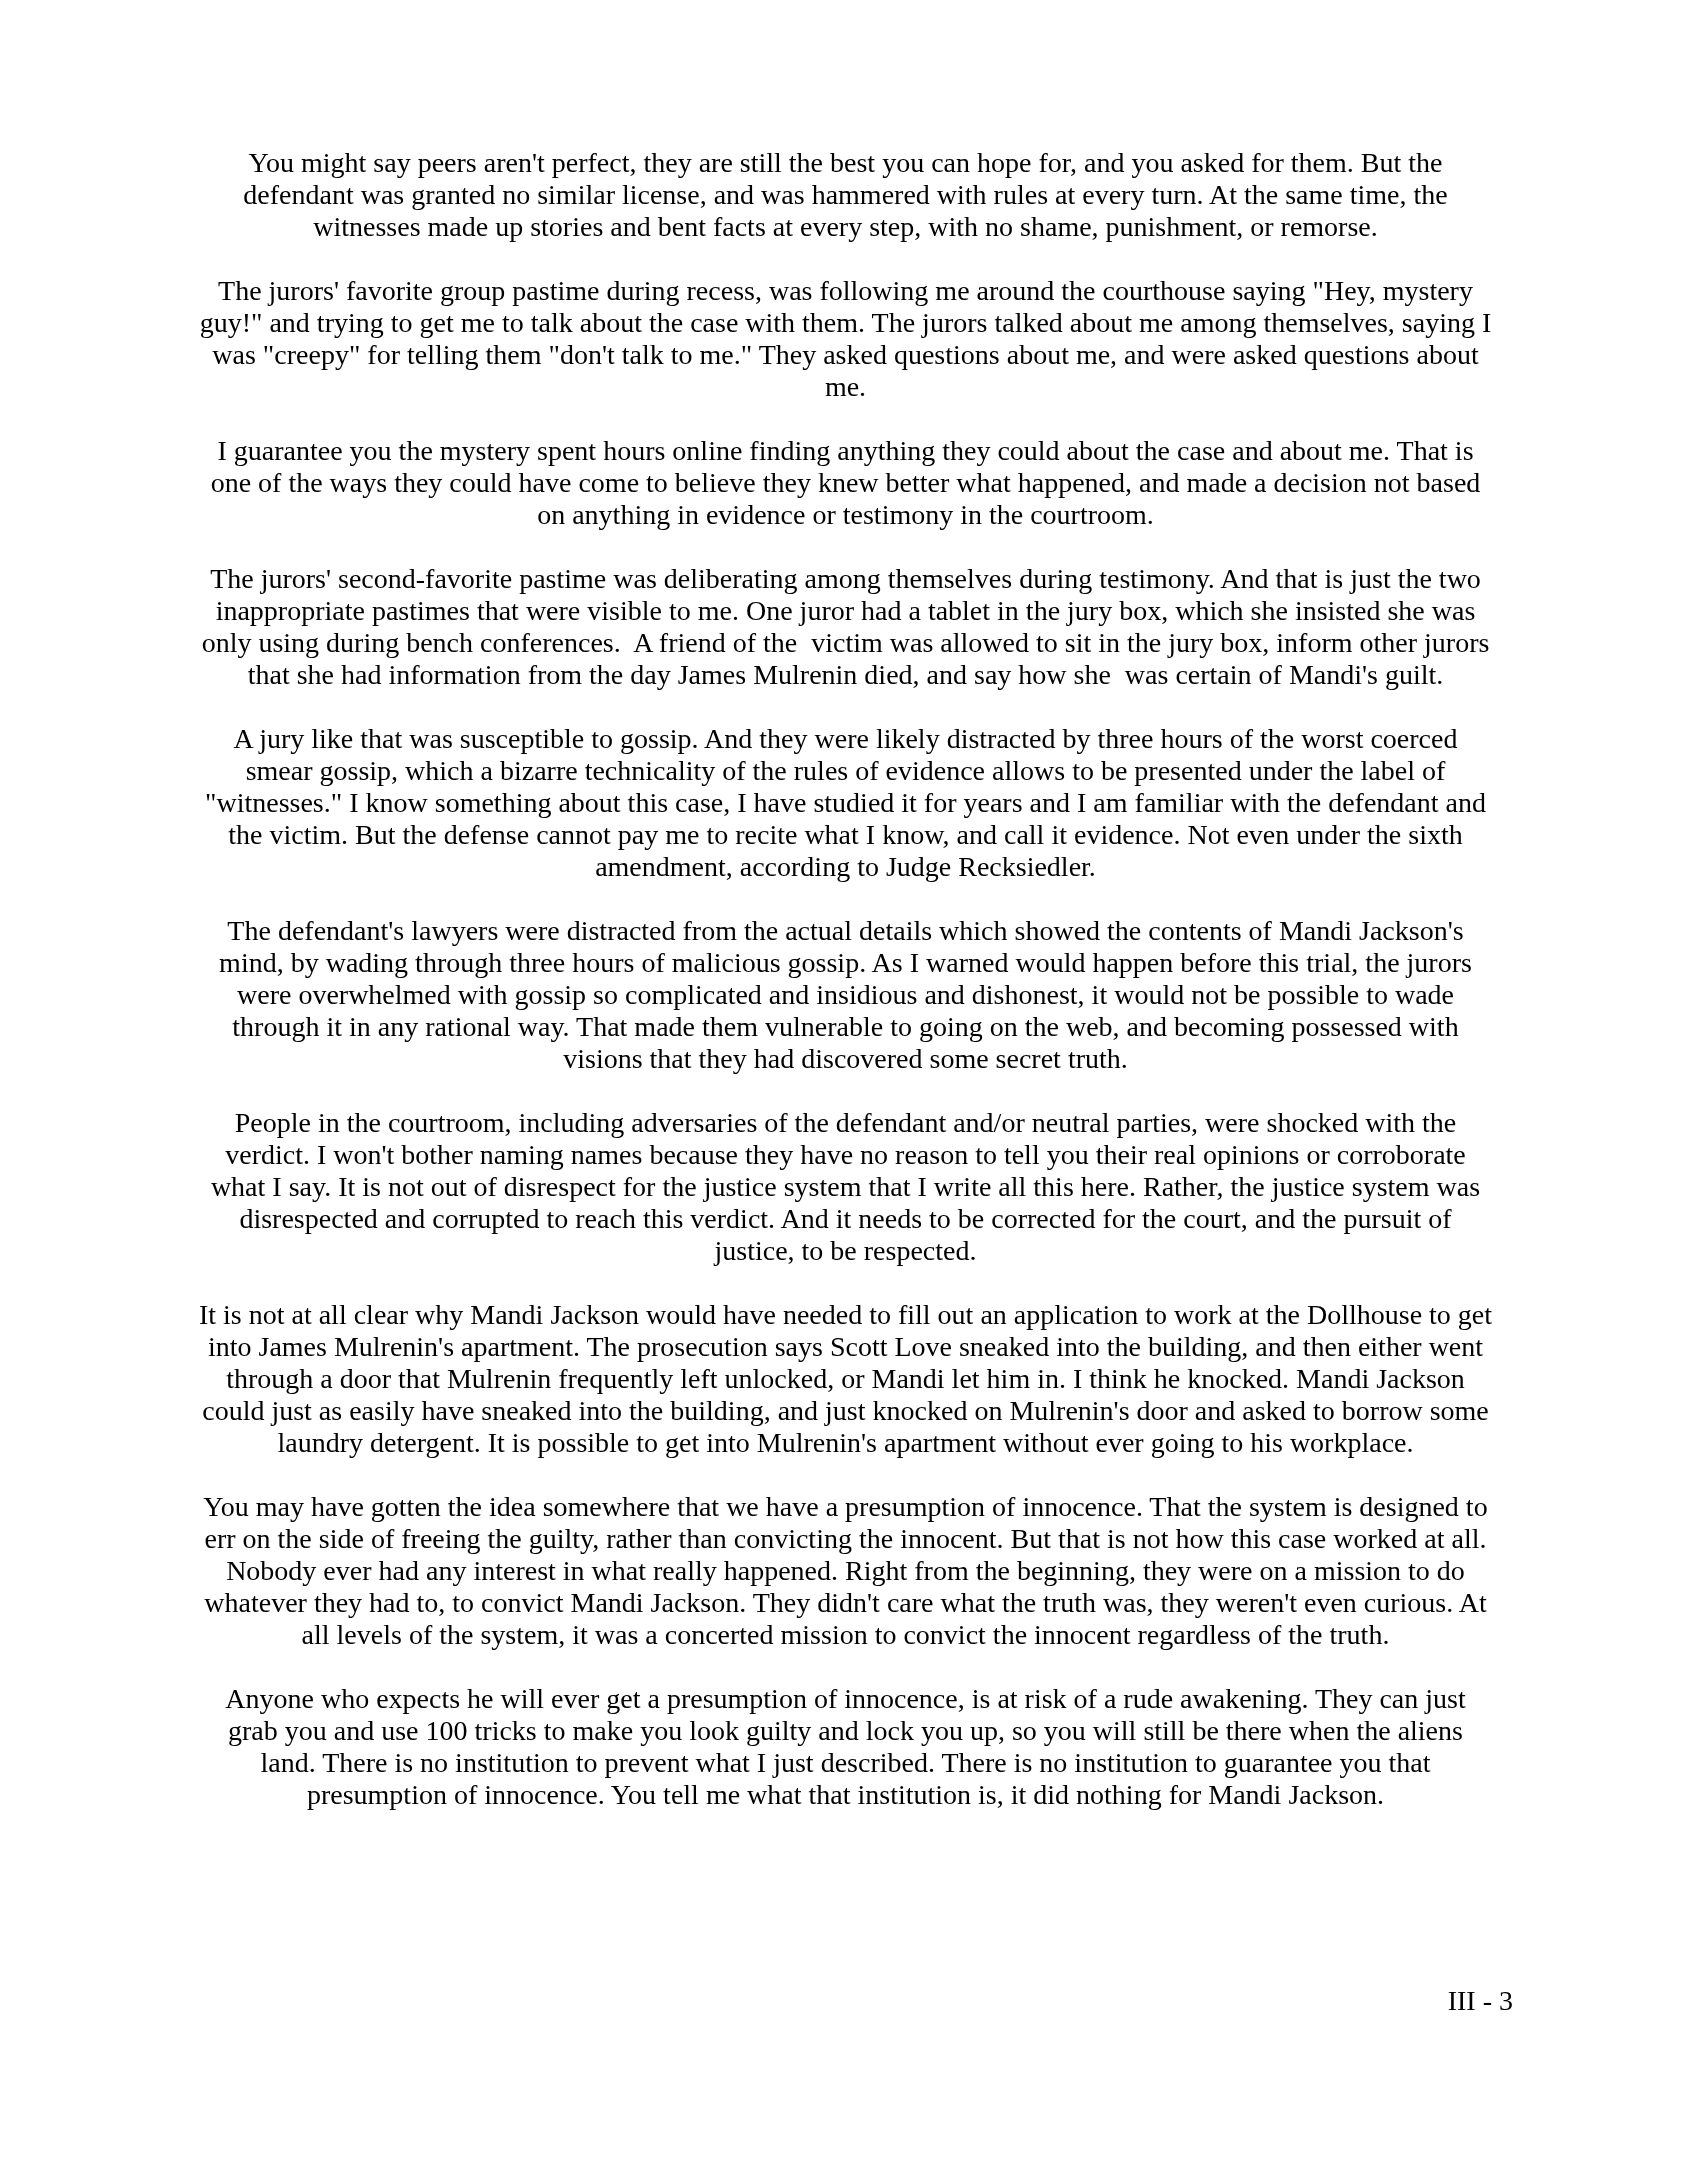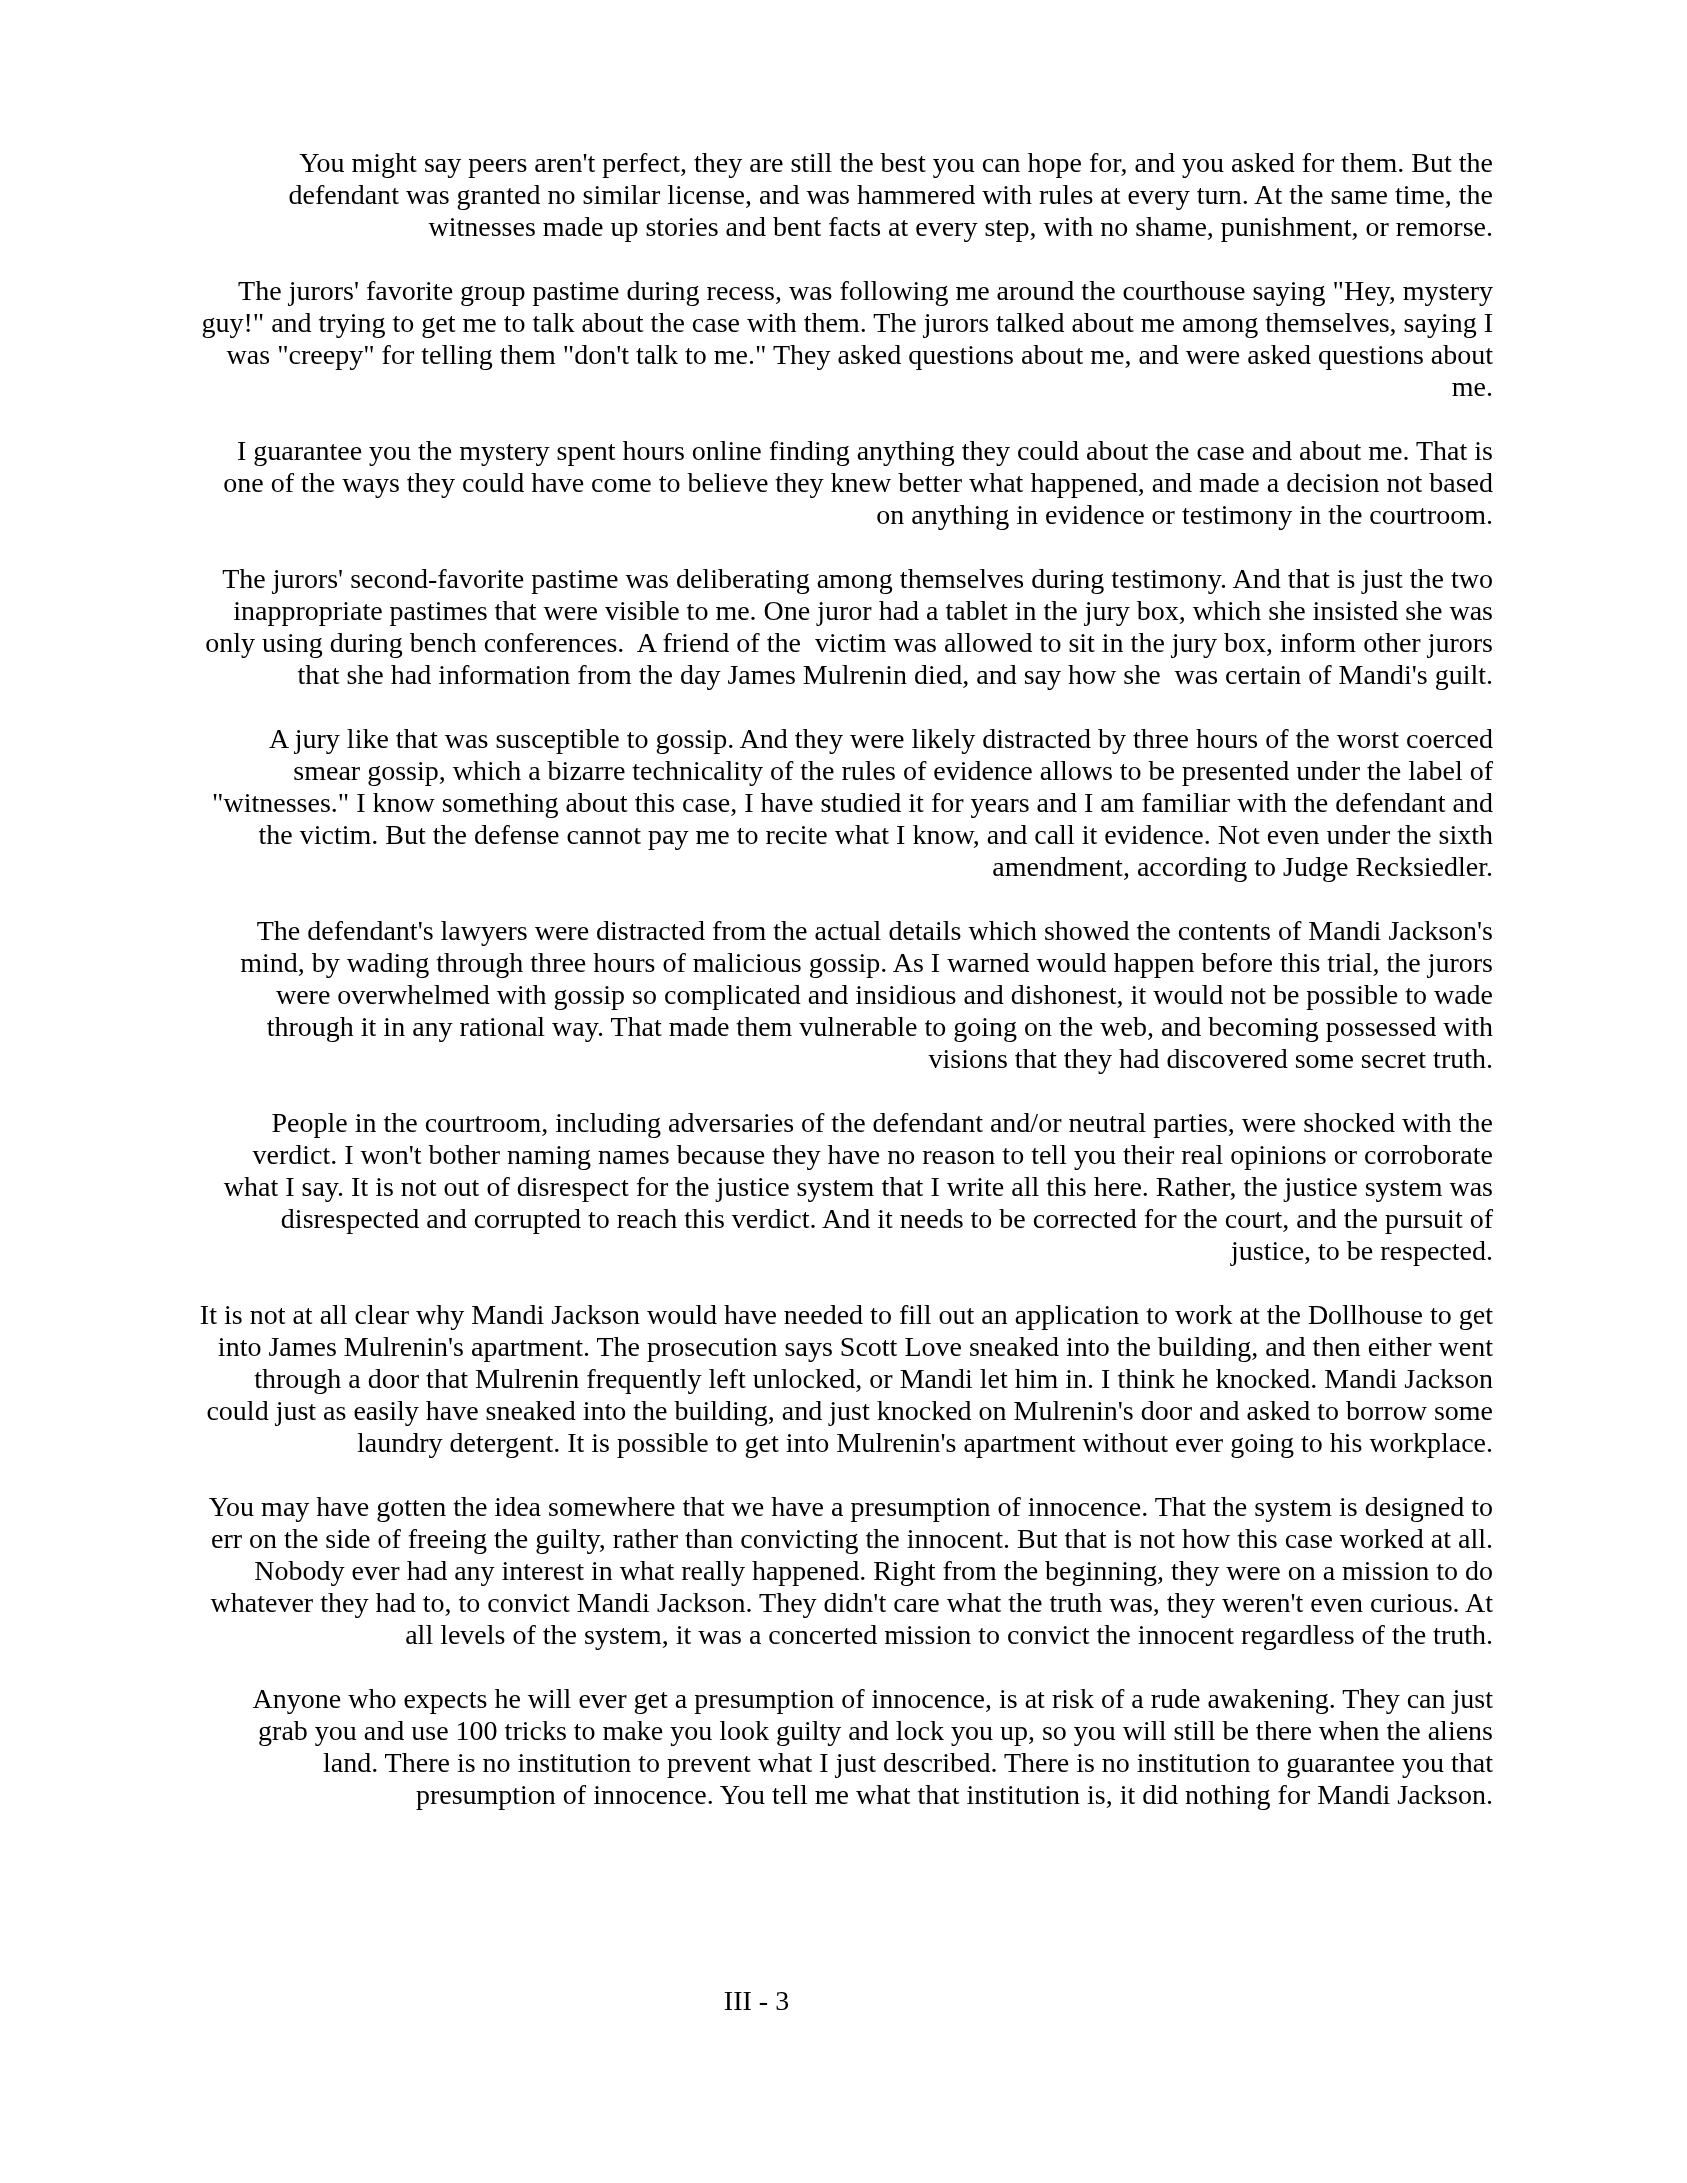--- a/index.html
+++ b/index.html
@@ -20,28 +20,28 @@
     position: absolute;
     left: 198px;
     top: 147px;
     width: 1295px;
     font-size: 28px;
     line-height: 32px;
   }
   .content p {
     margin: 0 0 32px 0;
     white-space: pre-wrap;
-    text-align: right;
+    text-align: center;
   }
   .footer {
     position: absolute;
     top: 1985px;
     left: 0;
     width: 1513px;
-    text-align: center;
+    text-align: right;
     font-size: 28px;
     line-height: 32px;
   }
 </style>
 </head>
 <body>
 
 <div class="page">
   <div class="content">
     <p>You might say peers aren't perfect, they are still the best you can hope for, and you asked for them. But the defendant was granted no similar license, and was hammered with rules at every turn. At the same time, the witnesses made up stories and bent facts at every step, with no shame, punishment, or remorse.</p>

